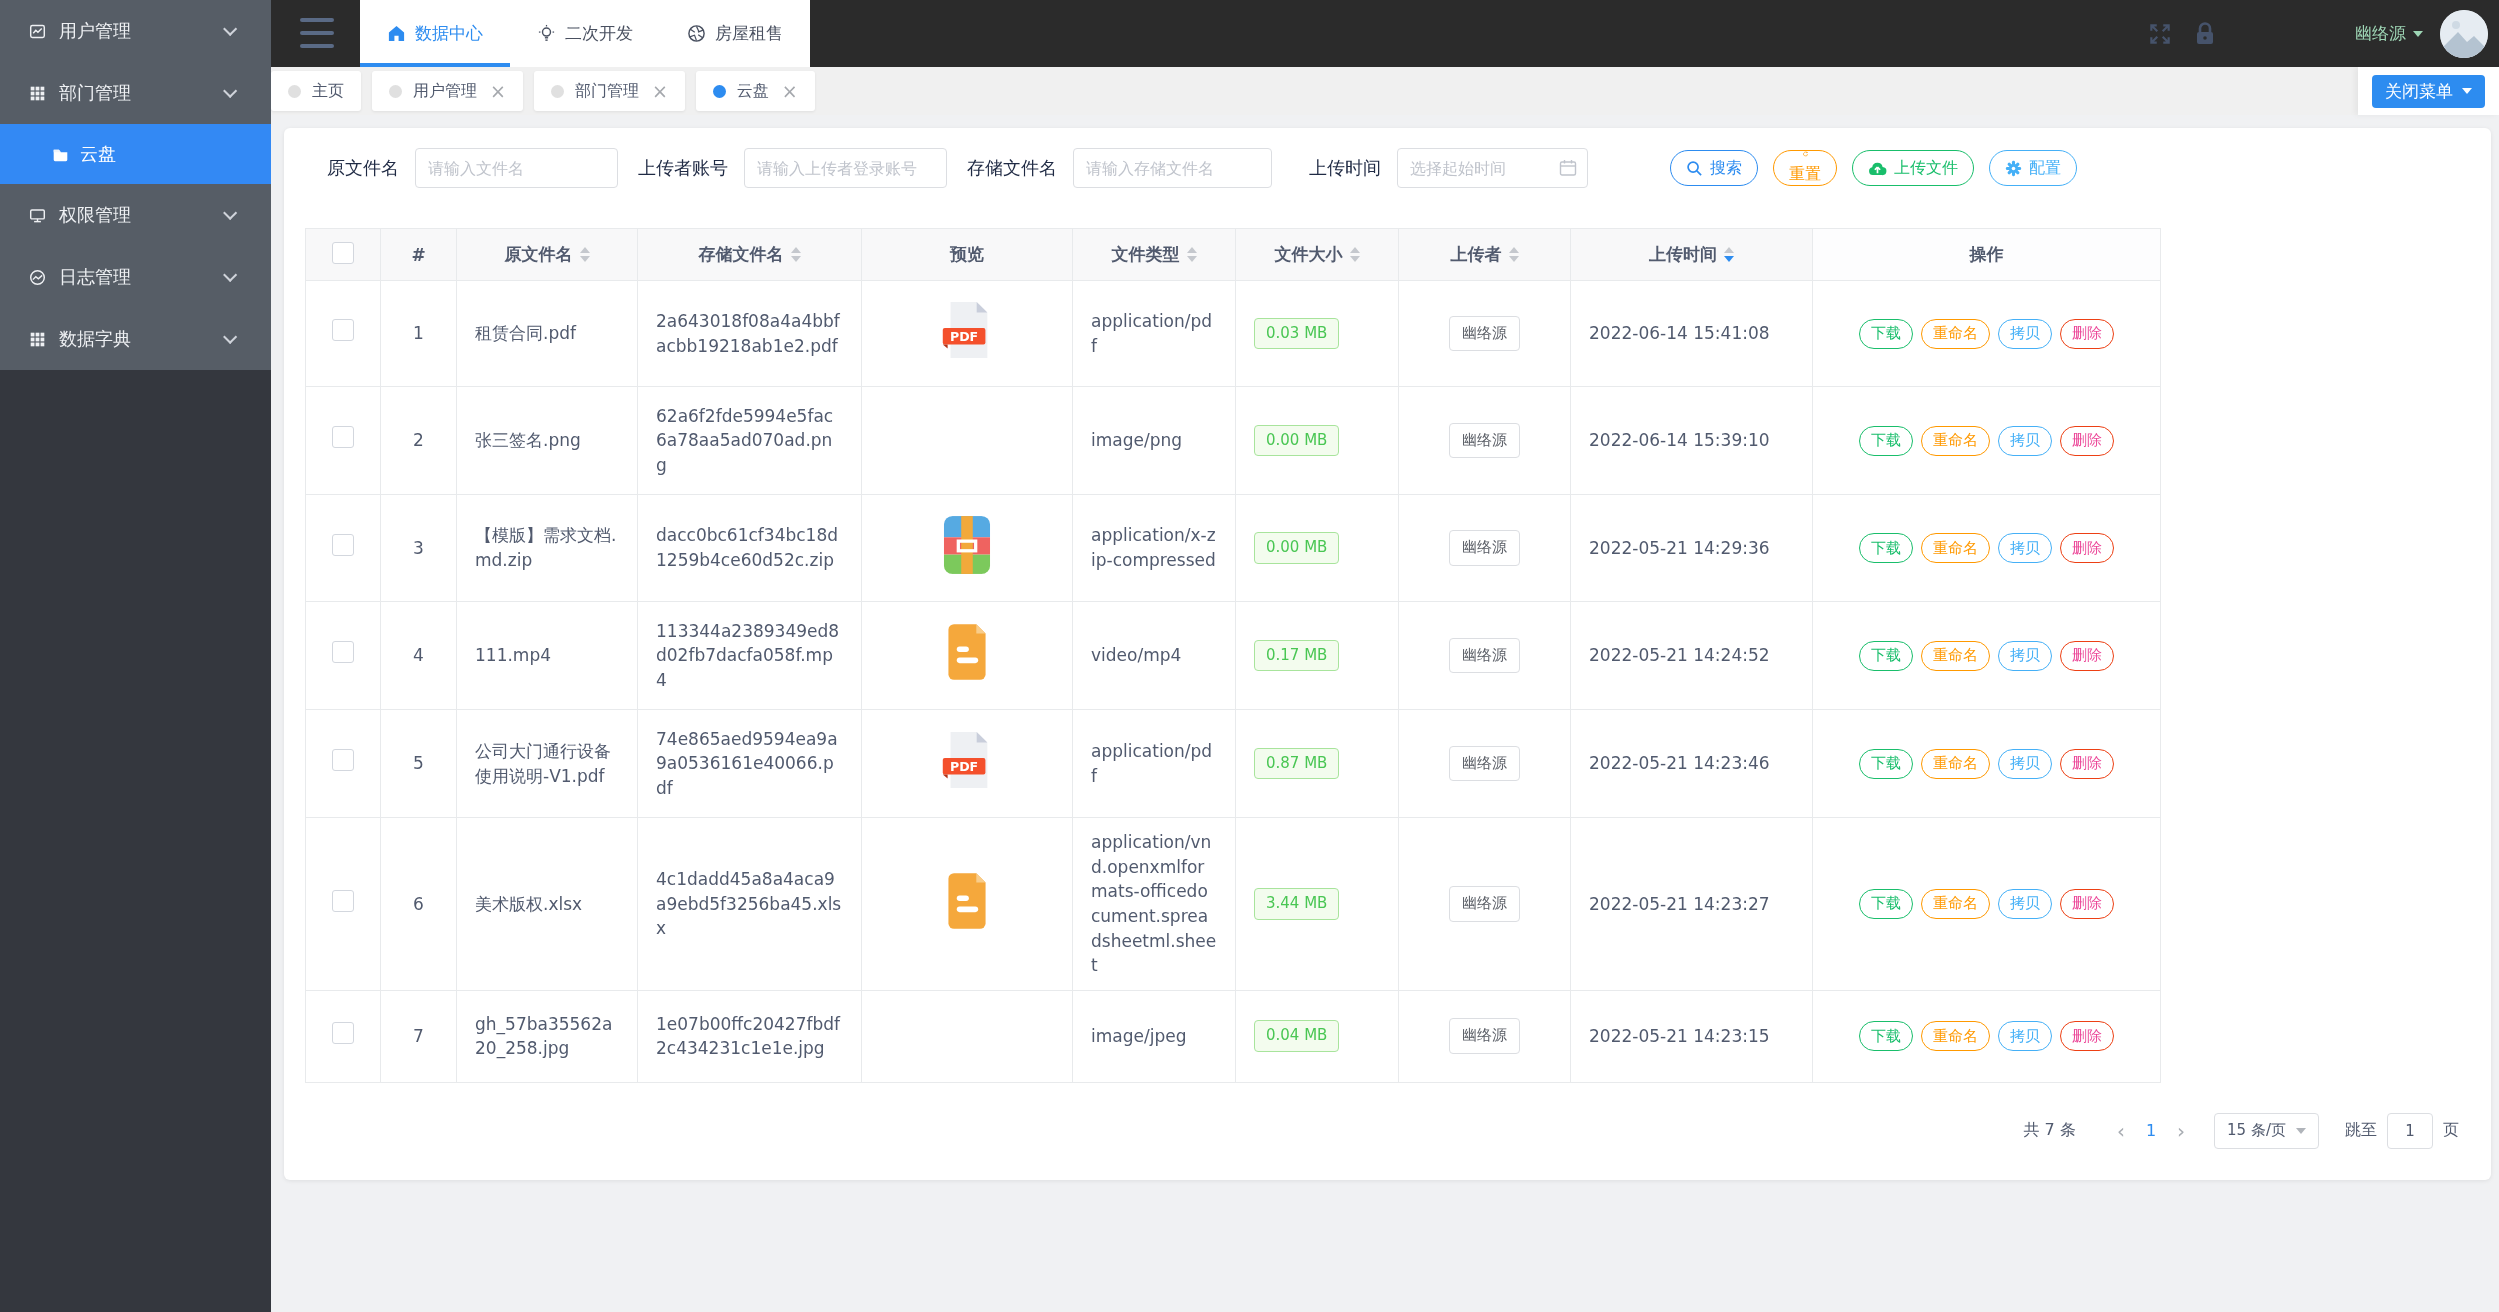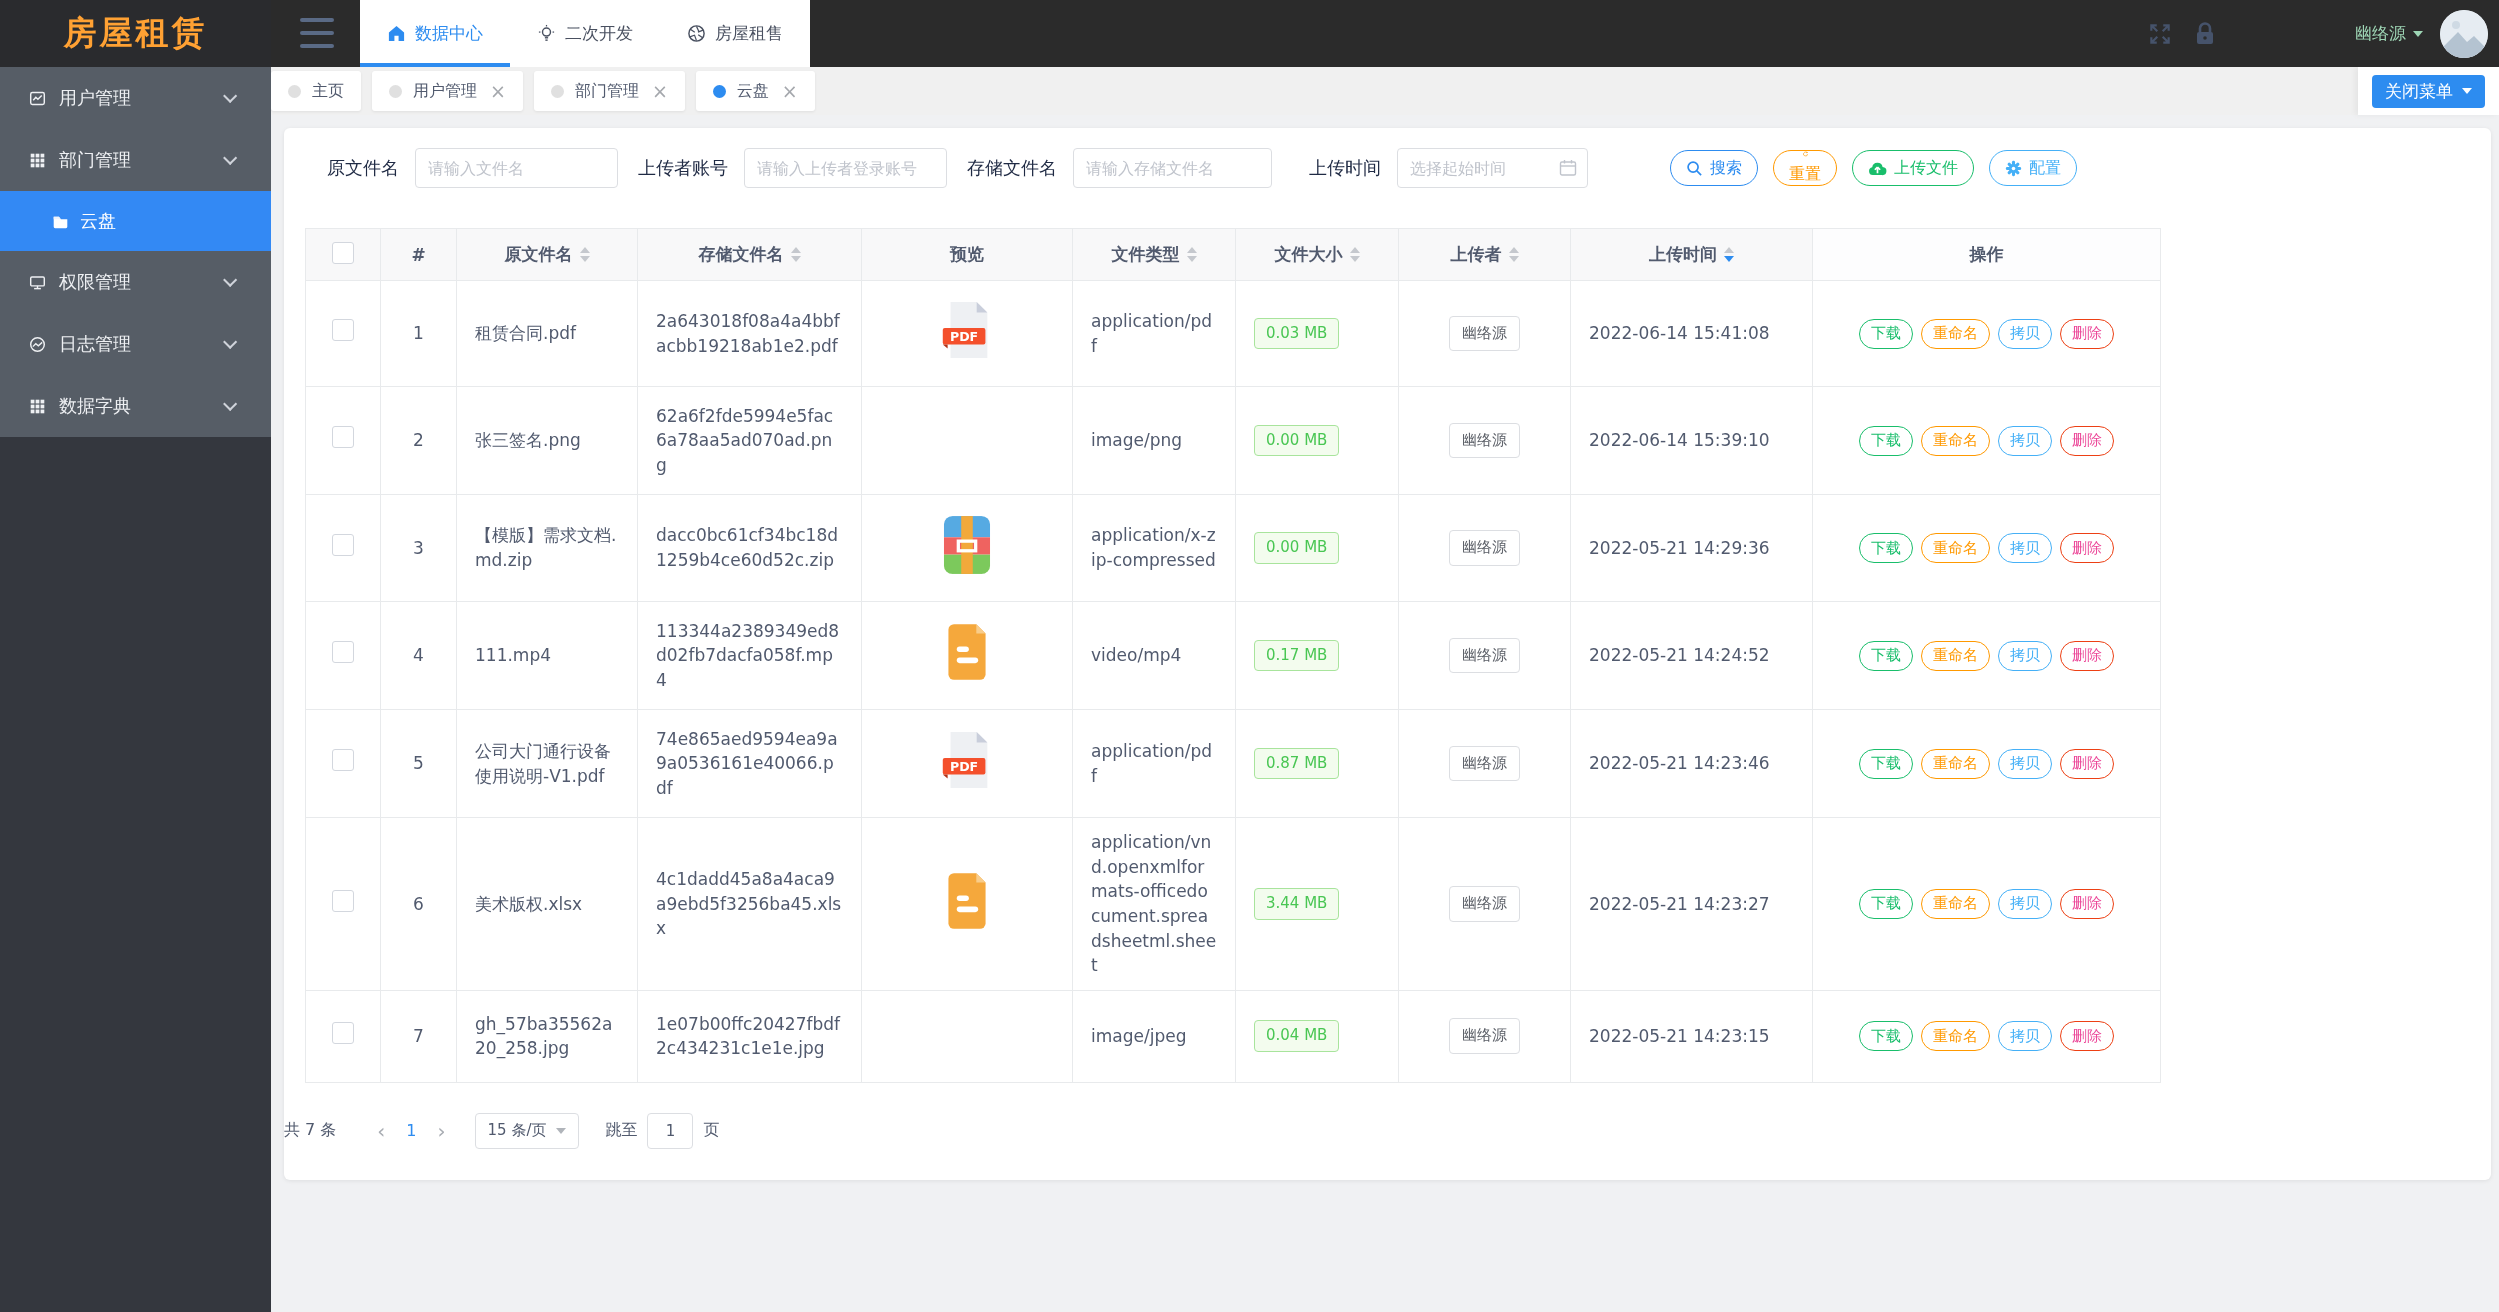--- a/index.html
+++ b/index.html
@@ -85,35 +85,34 @@
   .badge-size { display:inline-block; border:1px solid #a8e49c; background:#f3fcee; color:#49c653; border-radius:4px; padding:4px 11px; font-size:15px; white-space:nowrap; }
   .uploader-chip { display:inline-block; border:1px solid #dcdee2; background:#fff; color:#5a5e66; border-radius:4px; padding:6px 12px; font-size:15px; white-space:nowrap; cursor:pointer; }
   .ops { display:flex; justify-content:center; gap:8px; white-space:nowrap; }
   .op-pill { height:30px; border-radius:15px; background:#fff; display:inline-flex; align-items:center; padding:0 11px; font-size:15px; cursor:pointer; font-family:inherit; }
   .op-green  { border:1px solid #19be6b; color:#19be6b; }
   .op-orange { border:1px solid #ff9900; color:#ff9900; }
   .op-sky    { border:1px solid #45b0f7; color:#45b0f7; }
   .op-red    { border:1px solid #ed4014; color:#ec4899; }
 
   
-  .pagination { display:flex; align-items:center; margin-top:30px; padding-right:32px; font-size:16px; color:#515a6e; }
+  .pagination { display:flex; align-items:center; justify-content:flex-end; margin-top:30px; padding-right:32px; font-size:16px; color:#515a6e; }
   .pg-total { margin-right:28px; }
   .pg-arrow { color:#a9adb3; font-size:20px; padding:0 13px; cursor:pointer; }
   .pg-page { color:#2d8cf0; padding:0 8px; cursor:pointer; }
   .pg-size { display:flex; align-items:center; gap:10px; border:1px solid #dcdee2; border-radius:4px; height:36px; padding:0 12px; margin-left:16px; font-size:15px; cursor:pointer; }
   .pg-size-caret { width:0; height:0; border-left:5px solid transparent; border-right:5px solid transparent; border-top:6px solid #b0b4ba; }
   .pg-jump-label { margin-left:26px; margin-right:10px; }
   .pg-jump-input { width:46px; height:36px; border:1px solid #dcdee2; border-radius:4px; text-align:center; font-size:15px; color:#515a6e; outline:none; font-family:inherit; }
   .pg-suffix { margin-left:10px; }
 </style>
 </head>
 <body>
 
 <div class="sidebar">
-  <div class="logo">房屋租赁</div>
   <div class="menu">
 
     <div class="menu-item">
       <svg class="mi-icon" viewBox="0 0 20 20">
           <rect x="2" y="3" width="16" height="14" rx="2" fill="none" stroke="#eef0f3" stroke-width="1.7"></rect>
           <polyline points="5,12 8,8.5 10.5,11 15,6.5" fill="none" stroke="#eef0f3" stroke-width="1.7"></polyline>
         </svg>
       <span>用户管理</span>
       <i class="chev down"></i>
     </div>

